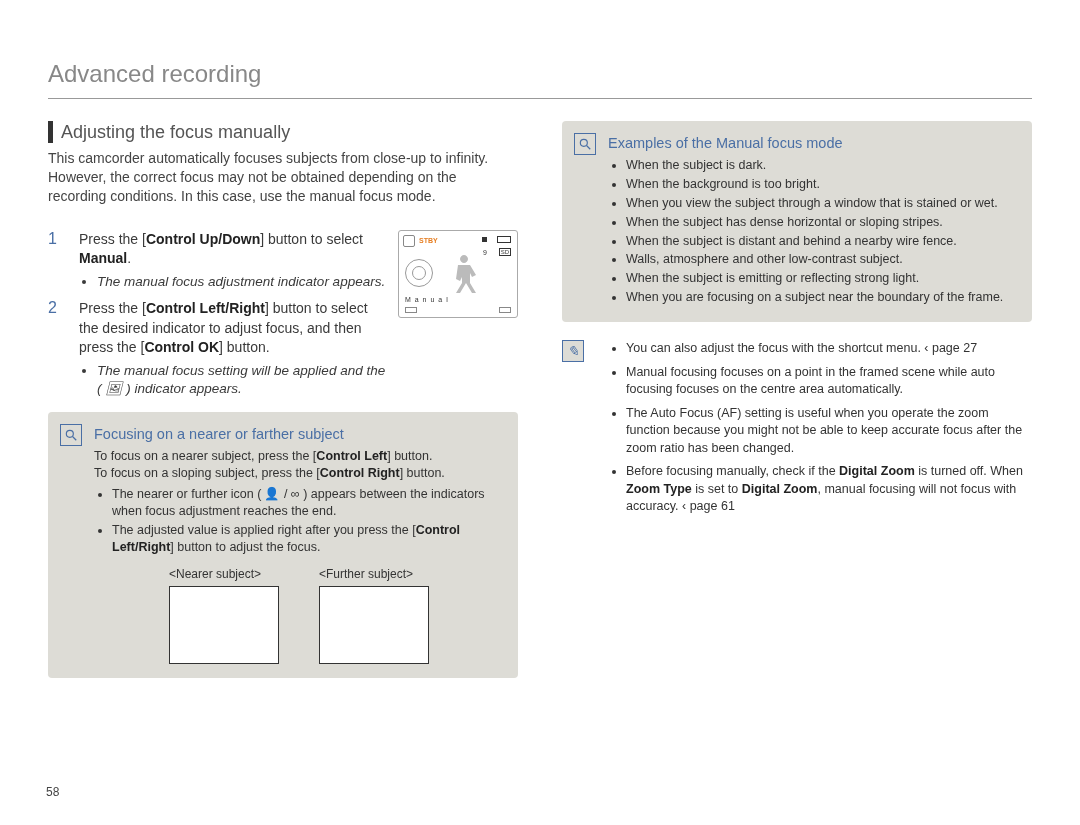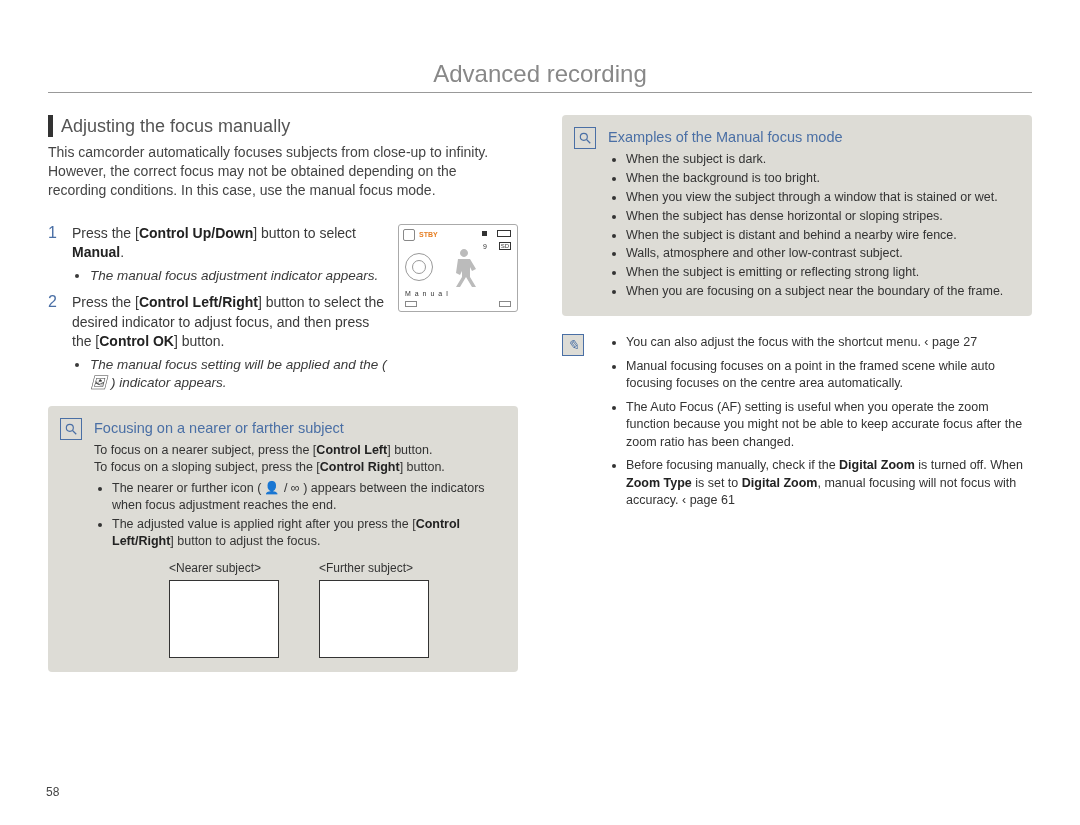--- a/index.html
+++ b/index.html
@@ -6,26 +6,26 @@
   body {
     font-family: Arial, Helvetica, sans-serif;
     background: #fff;
     width: 1080px;
     height: 825px;
     padding: 60px 48px 30px 48px;
     color: #3a3a3a;
     position: relative;
   }
   .page-header {
-    text-align: center;
+    text-align: left;
     font-size: 24px;
     font-weight: 400;
     color: #888;
     border-bottom: 1px solid #999;
-    padding-bottom: 4px;
+    padding-bottom: 10px;
     margin-bottom: 22px;
   }
   .columns {
     display: flex;
     gap: 44px;
   }
   .col { flex: 1; min-width: 0; }
   .section-title-bar {
     display: flex;
     align-items: center;
@@ -58,20 +58,21 @@
   .step-num {
     color: #4a6fa5;
     font-size: 16px;
     font-weight: 400;
     min-width: 14px;
   }
   .step-body {
     flex: 1;
     font-size: 14px;
     line-height: 1.4;
+    margin-left: 7px;
   }
   .step-body .sub {
     margin-top: 4px;
     font-style: italic;
   }
   .sub li {
     list-style: disc;
     margin-left: 18px;
     font-size: 13.5px;
     line-height: 1.35;

